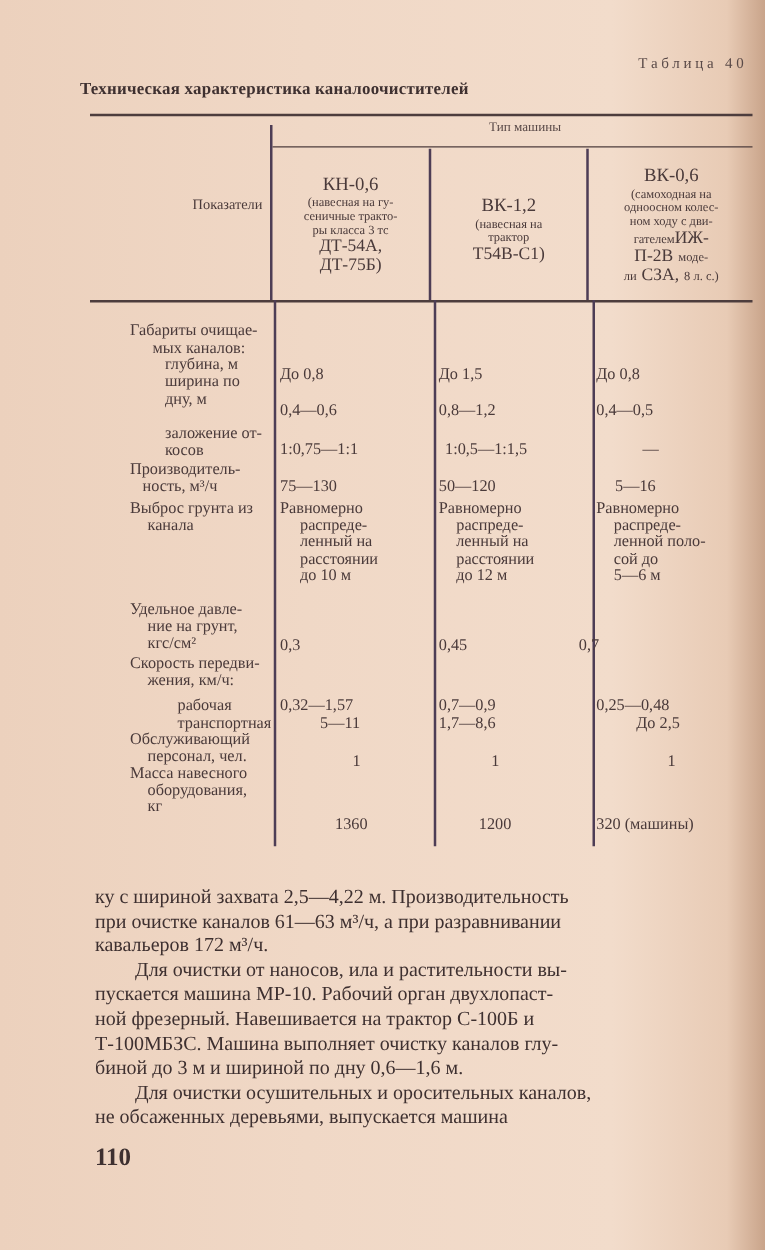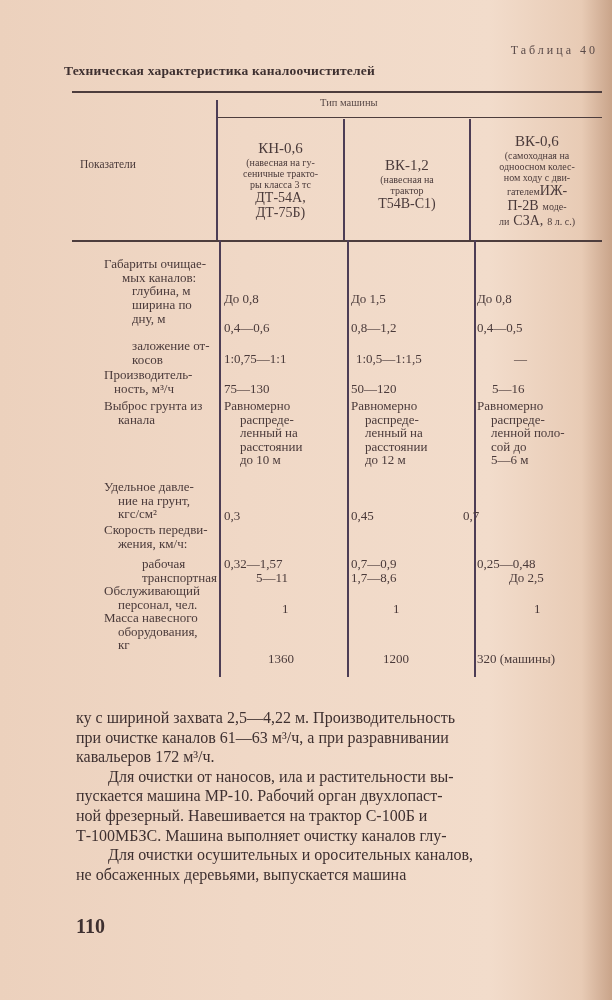--- a/index.html
+++ b/index.html
@@ -8,22 +8,22 @@
     background: linear-gradient(90deg, #ecd1bd 0%, #f0d8c6 40%, #f2dccb 80%, #e8cbb5 95%, #c9a48a 100%);
     font-family: "Liberation Serif", "DejaVu Serif", serif;
     color:#4a3a3a;
     position:relative;
   }
   .page { position:absolute; left:0; top:0; width:612px; height:1000px; }
   .table-no { position:absolute; right:14px; top:43px; font-size:12px; letter-spacing:3px; color:#5a4a48; }
   .table-title { position:absolute; left:64px; top:63px; font-size:13.5px; font-weight:bold; color:#3e3030; letter-spacing:0.2px; }
   .rule { position:absolute; background:#4d3d3d; }
   .vline { position:absolute; width:1.5px; background:#4d3d55; }
-  .hdr-type { position:absolute; left:320px; top:97px; width:200px; font-size:10.5px; color:#5a4a48; }
-  .hdr-label { position:absolute; left:80px; top:158px; width:130px; text-align:left; font-size:11.5px; }
+  .hdr-type { position:absolute; left:320px; top:97px; width:200px; text-align:center; font-size:10.5px; color:#5a4a48; }
+  .hdr-label { position:absolute; left:80px; top:158px; width:130px; text-align:right; font-size:11.5px; }
   .hcol { position:absolute; text-align:center; line-height:11px; }
   .hcol .name { font-size:15px; line-height:17px; }
   .hcol .small { font-size:10px; }
   .hcol .big { font-size:14px; line-height:15px; }
   .ind { position:absolute; left:76px; width:140px; font-size:13px; line-height:13.6px;margin-left:28px; }
   .val { position:absolute; font-size:13px; line-height:13.6px; }
   .body-text { position:absolute; left:76px; width:520px; font-size:16px; line-height:19.6px; text-align:justify; color:#3e3030; }
   .body-text p { margin:0; }
   .indent { text-indent:32px; }
   .page-num { position:absolute; left:76px; top:915px; font-size:20px; font-weight:bold; color:#3e3030; }
@@ -176,18 +176,19 @@
   <div class="val" style="left:477px; top:652px;">320 (машины)</div>
 
   <div class="body-text" style="top:708px;">
     <p>ку с шириной захвата 2,5—4,22 м. Производительность</p>
     <p>при очистке каналов 61—63 м³/ч, а при разравнивании</p>
     <p>кавальеров 172 м³/ч.</p>
     <p class="indent">Для очистки от наносов, ила и растительности вы-</p>
     <p>пускается машина МР-10. Рабочий орган двухлопаст-</p>
     <p>ной фрезерный. Навешивается на трактор С-100Б и</p>
     <p>Т-100МБЗС. Машина выполняет очистку каналов глу-</p>
+    <p>биной до 3 м и шириной по дну 0,6—1,6 м.</p>
     <p class="indent">Для очистки осушительных и оросительных каналов,</p>
     <p>не обсаженных деревьями, выпускается машина</p>
   </div>
 
   <div class="page-num">110</div>
 </div>
 
 </body></html>

